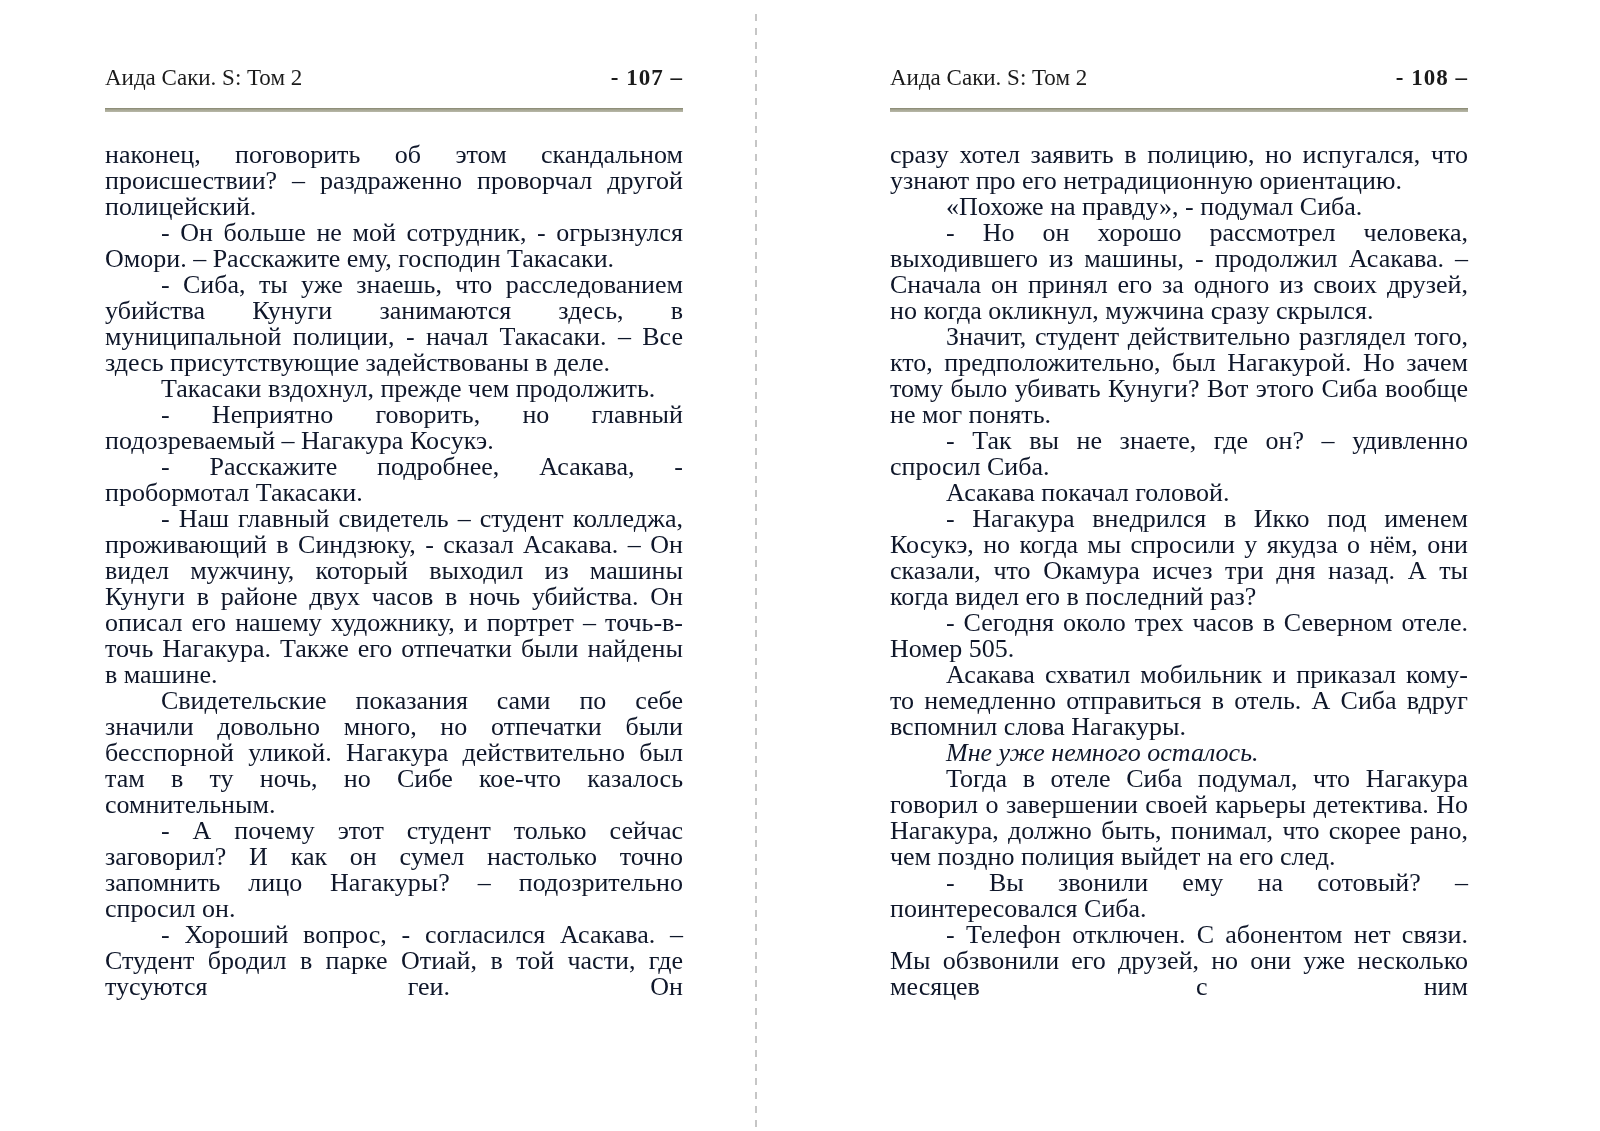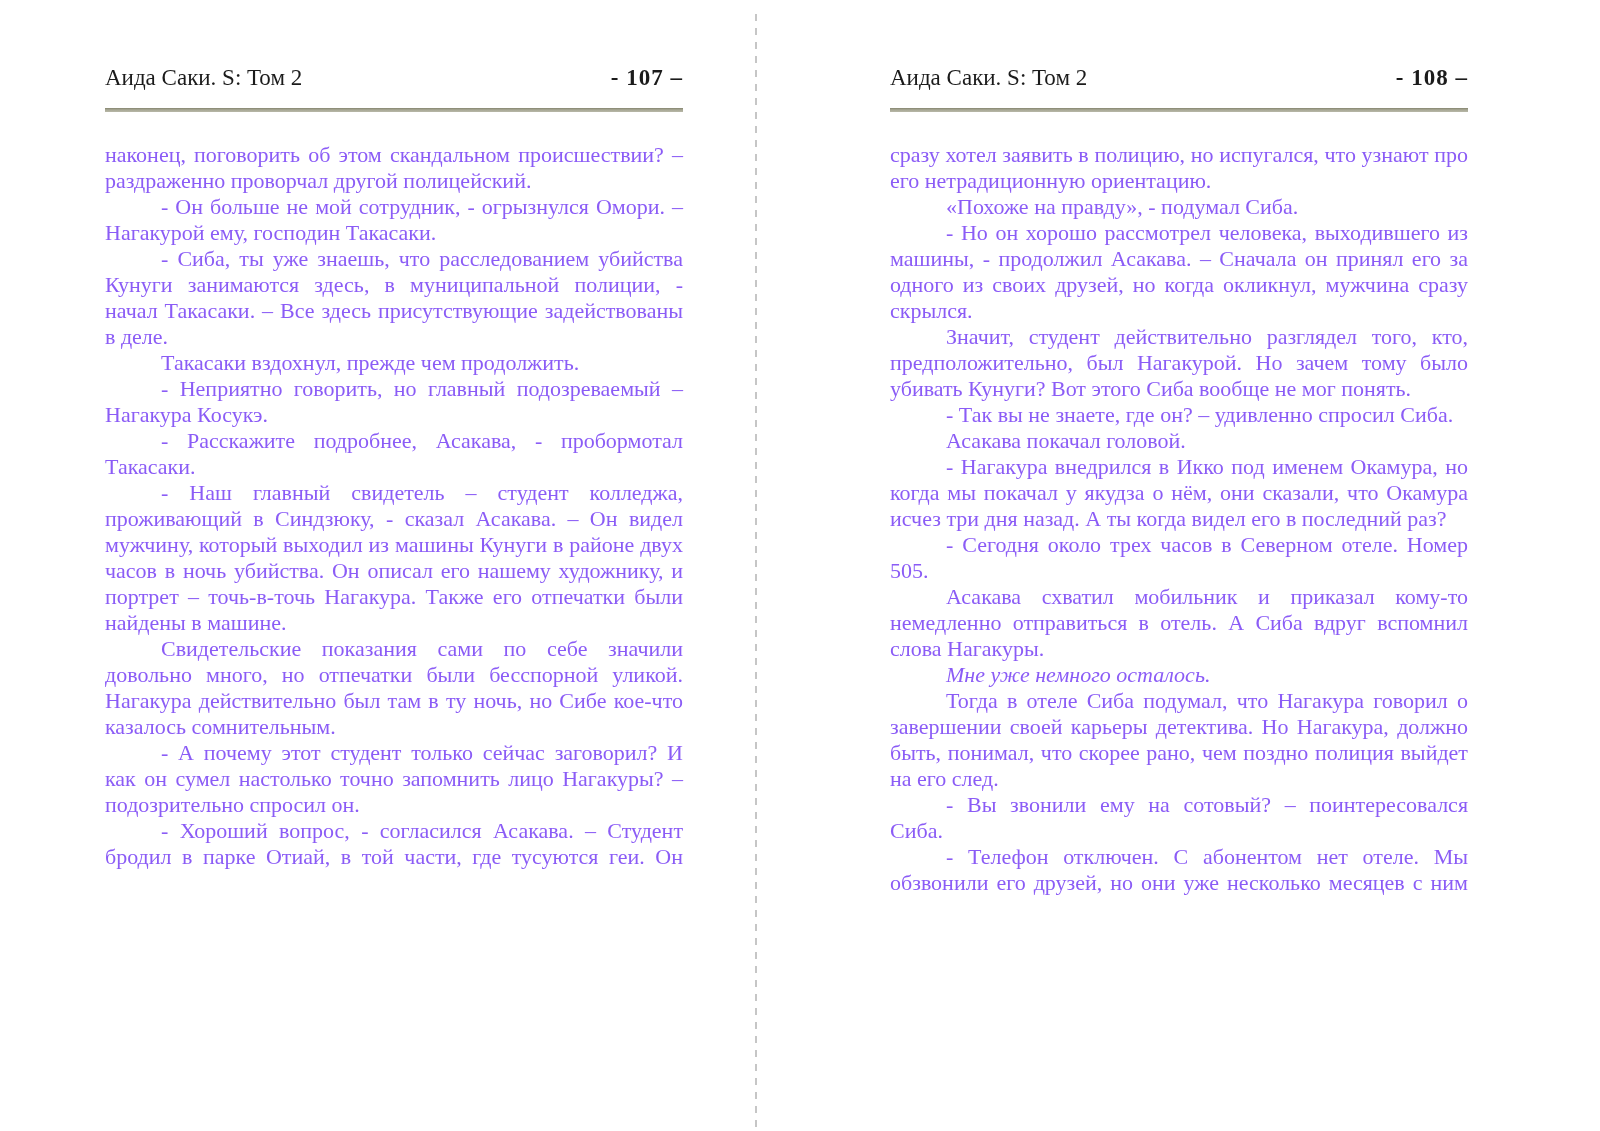--- a/index.html
+++ b/index.html
@@ -38,24 +38,24 @@
   .header .page-number { letter-spacing: 1px; font-weight: bold; }
 
   .rule {
     margin-top: 17px;
     height: 4px;
     background: linear-gradient(to bottom, #85856f 0%, #a7a794 45%, #b8b8a8 100%);
   }
 
   .body-text {
     margin-top: 30px;
-    font-size: 22px;
+    font-size: 26px;
     line-height: 26px;
     text-align: justify;
-    color: #8b5cf6;
+    color: #0f172a;
   }
   .para { margin: 0; }
   .para.indent { text-indent: 56px; }
   .para.italic { font-style: italic; }
   .para.jlast  { text-align-last: justify; }
 
   .divider {
     position: absolute;
     left: 755px;
     top: 14px;
@@ -76,21 +76,21 @@
   <div class="page left">
     <div class="header">
       <span class="book-title">Аида Саки. S: Том 2</span>
       <span class="page-number">- 107 –</span>
     </div>
     <div class="rule"></div>
     <div class="body-text">
 
         <p class="para">наконец, поговорить об этом скандальном происшествии? – раздраженно проворчал другой полицейский.</p>
 
-        <p class="para indent">- Он больше не мой сотрудник, - огрызнулся Омори. – Нагакурой ему, господин Такасаки.</p>
+        <p class="para indent">- Он больше не мой сотрудник, - огрызнулся Омори. – Расскажите ему, господин Такасаки.</p>
 
         <p class="para indent">- Сиба, ты уже знаешь, что расследованием убийства Кунуги занимаются здесь, в муниципальной полиции, - начал Такасаки. – Все здесь присутствующие задействованы в деле.</p>
 
         <p class="para indent">Такасаки вздохнул, прежде чем продолжить.</p>
 
         <p class="para indent">- Неприятно говорить, но главный подозреваемый – Нагакура Косукэ.</p>
 
 
         <p class="para indent">- Расскажите подробнее, Асакава, - пробормотал Такасаки.</p>
 
@@ -120,29 +120,29 @@
 
         <p class="para indent">- Но он хорошо рассмотрел человека, выходившего из машины, - продолжил Асакава. – Сначала он принял его за одного из своих друзей, но когда окликнул, мужчина сразу скрылся.</p>
 
         <p class="para indent">Значит, студент действительно разглядел того, кто, предположительно, был Нагакурой.  Но зачем тому было убивать Кунуги? Вот этого Сиба вообще не мог понять.</p>
 
 
         <p class="para indent">- Так вы не знаете, где он? – удивленно спросил Сиба.</p>
 
         <p class="para indent">Асакава покачал головой.</p>
 
-        <p class="para indent">- Нагакура внедрился в Икко под именем Окамура, но когда мы покачал у якудза о нём, они сказали, что Окамура исчез три дня назад. А ты когда видел его в последний раз?</p>
+        <p class="para indent">- Нагакура внедрился в Икко под именем Косукэ, но когда мы спросили у якудза о нём, они сказали, что Окамура исчез три дня назад. А ты когда видел его в последний раз?</p>
 
         <p class="para indent">- Сегодня около трех часов в Северном отеле. Номер 505.</p>
 
         <p class="para indent">Асакава схватил мобильник и приказал кому-то немедленно отправиться в отель. А Сиба вдруг вспомнил слова Нагакуры.</p>
 
         <p class="para indent italic">Мне уже немного осталось.</p>
 
         <p class="para indent">Тогда в отеле Сиба подумал, что Нагакура говорил о завершении своей карьеры детектива. Но Нагакура, должно быть, понимал, что скорее рано, чем поздно полиция выйдет на его след.</p>
 
         <p class="para indent">- Вы звонили ему на сотовый? – поинтересовался Сиба.</p>
 
-        <p class="para indent jlast">- Телефон отключен. С абонентом нет отеле. Мы обзвонили его друзей, но они уже несколько месяцев с ним</p>
+        <p class="para indent jlast">- Телефон отключен. С абонентом нет связи. Мы обзвонили его друзей, но они уже несколько месяцев с ним</p>
       </div>
   </div>
 
 </div>
 
 </body></html>

